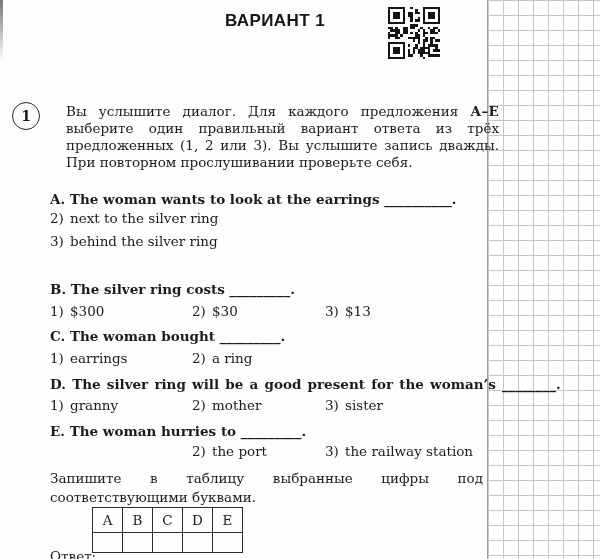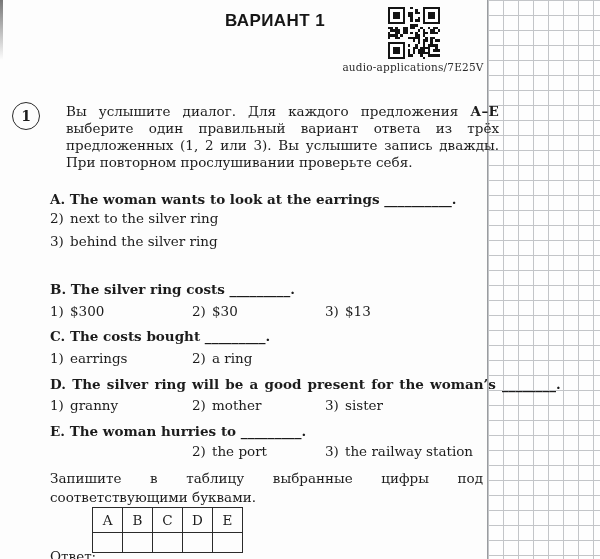--- a/index.html
+++ b/index.html
@@ -210,21 +210,20 @@
       <rect x="2" y="2" width="3" height="3"></rect>
       <rect x="14" y="0" width="7" height="7"></rect>
       <rect x="15" y="1" width="5" height="5" fill="#ffffff"></rect>
       <rect x="16" y="2" width="3" height="3"></rect>
       <rect x="0" y="14" width="7" height="7"></rect>
       <rect x="1" y="15" width="5" height="5" fill="#ffffff"></rect>
       <rect x="2" y="16" width="3" height="3"></rect>
     </svg>
 </div>
 <div class="qr-url">
-  <div>audio-applications/7E25V</div>
 </div>
 
 <div class="task-badge">
   <span>1</span>
 </div>
 
 <div class="instruction"><span>Вы услышите диалог. Для каждого предложения </span><b>А–Е</b><span> выберите один правильный вариант ответа из трёх предложенных (1, 2 или 3). Вы услышите запись дважды. При повторном прослушивании проверьте себя.</span></div>
 
 <div class="q-stem" id="stem-a">A. The woman wants to look at the earrings __________.</div>
 <div class="opts-stacked" id="opts-a">
@@ -232,21 +231,21 @@
   <div class="opt"><span class="onum">3)</span><span>behind the silver ring</span></div>
 </div>
 
 <div class="q-stem" id="stem-b">B. The silver ring costs _________.</div>
 <div class="opts-row" id="opts-b">
   <span class="o1"><span class="onum">1)</span><span>$300</span></span>
   <span class="o2"><span class="onum">2)</span><span>$30</span></span>
   <span class="o3"><span class="onum">3)</span><span>$13</span></span>
 </div>
 
-<div class="q-stem" id="stem-c">C. The costs bought _________.</div>
+<div class="q-stem" id="stem-c">C. The woman bought _________.</div>
 <div class="opts-row" id="opts-c">
   <span class="o1"><span class="onum">1)</span><span>earrings</span></span>
   <span class="o2"><span class="onum">2)</span><span>a ring</span></span>
 </div>
 
 <div class="q-stem" id="stem-d">D. The silver ring will be a good present for the woman’s ________.</div>
 <div class="opts-row" id="opts-d">
   <span class="o1"><span class="onum">1)</span><span>granny</span></span>
   <span class="o2"><span class="onum">2)</span><span>mother</span></span>
   <span class="o3"><span class="onum">3)</span><span>sister</span></span>

